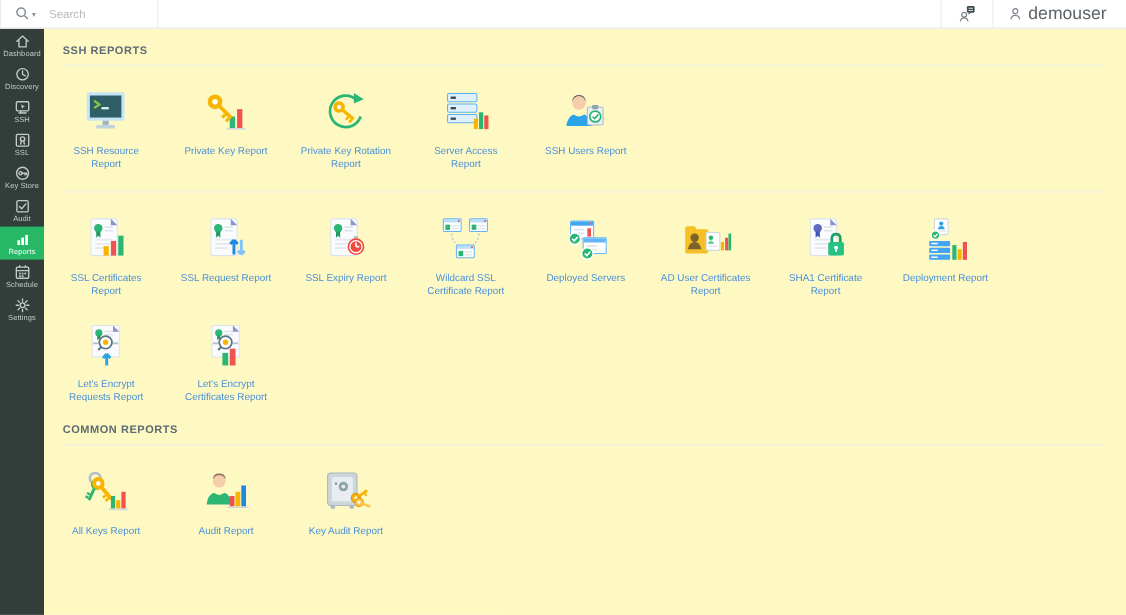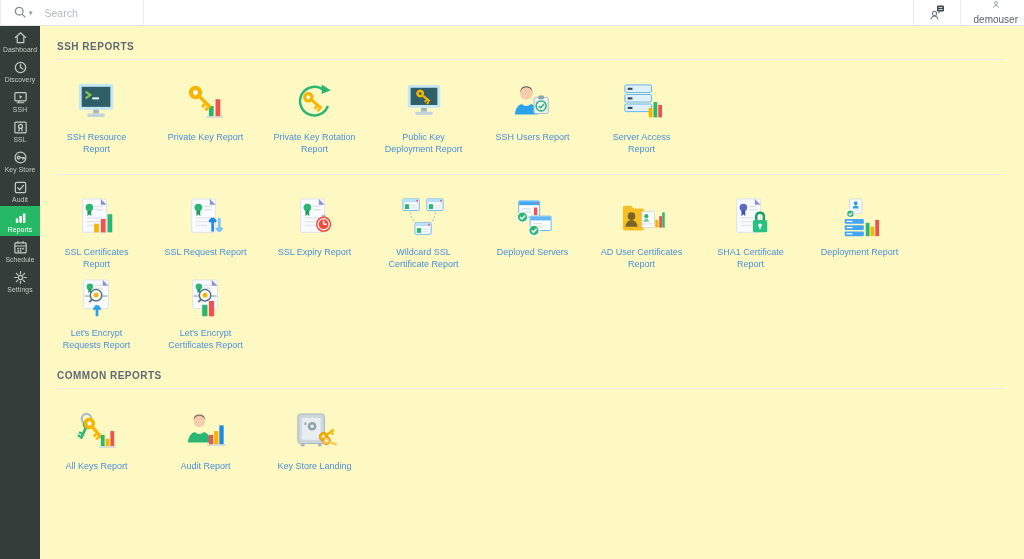--- a/index.html
+++ b/index.html
@@ -18,36 +18,36 @@
   .brand-bottom .plus { font-weight:400; }
   .vdiv { width:1px; background:#ececec; }
   .search-wrap { display:flex; align-items:center; padding-left:12px; width:142px; }
   .search-icon-btn { display:flex; align-items:center; cursor:pointer; }
   .caret { font-size:7px; color:#8a9299; margin-left:1px; }
   .search-wrap input { border:none; outline:none; font-size:10.5px; color:#444; width:88px;
                        margin-left:12px; font-family:inherit; }
   .search-wrap input::placeholder { color:#b4bac0; }
   .hdr-right { margin-left:auto; display:flex; align-items:stretch; }
   .hicon { display:flex; align-items:center; padding:0 15px; border-left:1px solid #ececec; cursor:pointer; }
-  .user-btn { display:flex; align-items:center; gap:5px; padding:0 6px 0 13px;
-              border-left:1px solid #ececec; cursor:pointer; font-size:10px; color:#5c6267;flex-direction:column; }
+  .user-btn { display:flex; align-items:center; gap:5px; padding:0 18px 0 13px;
+              border-left:1px solid #ececec; cursor:pointer; font-size:16px; color:#5c6267; }
   
   .sidebar { position:absolute; top:26px; left:0; bottom:0; width:40px; background:#333e3a; z-index:4; }
   .s-item { height:30px; display:flex; flex-direction:column; align-items:center; justify-content:center;
             gap:1px; color:#c3ccc6; cursor:pointer; }
   .s-item .s-label { font-size:6.8px; letter-spacing:.1px; }
   .s-item.active { background:#27b866; color:#fff; }
   .s-item svg { display:block; }
   
   .content { position:absolute; left:40px; top:26px; right:0; bottom:0; background:#fef9c3;
              padding-top:15px; overflow:hidden; }
   .sec { margin-bottom:19px; }
   .sec-title { padding-left:17px; font-size:10px; font-weight:700; color:#5e6974; letter-spacing:.5px; }
   .sec-rule { border:none; border-top:1px solid #ededed; margin:7px 20px 0 17px; }
-  .grid { display:grid; grid-template-columns:repeat(8,109px); row-gap:8px; margin:22px 0 0 2px; }
+  .grid { display:grid; grid-template-columns:repeat(8,109px); row-gap:24px; margin:22px 0 0 2px; }
   .report { display:flex; flex-direction:column; align-items:center; cursor:pointer; }
   .ricon { width:46px; height:43px; display:flex; align-items:flex-end; justify-content:center; }
   .rlabel { margin-top:7px; font-size:9px; line-height:11.5px; color:#4a90d9; text-align:center;
             max-width:84px; min-height:23px; }
 </style>
 </head>
 <body>
 
 <div class="hdr">
   <div class="vdiv"></div>
@@ -222,64 +222,46 @@
                 <rect x="28.5" y="16.6" width="2.5" height="3.5" fill="#f8b500"></rect>
                 <rect x="32.5" y="16.6" width="2.5" height="3.5" fill="#f8b500"></rect>
               </g>
             </svg>
           </div>
           <div class="rlabel">Private Key Rotation Report</div>
         </div>
         <div class="report">
           <div class="ricon">
             <svg width="46" height="42" viewBox="0 0 48 44">
-              <rect x="7" y="2" width="34" height="24" rx="2" fill="#c6e6f5"></rect>
-              <rect x="10" y="5" width="28" height="18" fill="#2e5f67"></rect>
-              <g transform="rotate(40 20 11)">
-                <circle cx="20" cy="11" r="4" fill="#f8b500"></circle>
-                <circle cx="20" cy="11" r="1.5" fill="#2e5f67"></circle>
-                <rect x="24" y="9.8" width="9" height="2.4" fill="#f8b500"></rect>
-                <rect x="28.5" y="12.2" width="2" height="2.6" fill="#f8b500"></rect>
-                <rect x="31.5" y="12.2" width="2" height="2.6" fill="#f8b500"></rect>
-              </g>
-              <rect x="21" y="26" width="6" height="4" fill="#9fb6c3"></rect>
-              <rect x="15" y="30" width="18" height="3.5" rx="1" fill="#c2d3dc"></rect>
-            </svg>
-          </div>
-          <div class="rlabel">Public Key Deployment Report</div>
-        </div>
-        <div class="report">
-          <div class="ricon">
-            <svg width="46" height="42" viewBox="0 0 48 44">
-              <path d="M10.5 10 Q11 3.5 17 3.5 Q23 3.5 23.5 10 Q20 7.5 17 7.5 Q14 7.5 10.5 10 Z" fill="#4d4d59"></path>
-              <circle cx="17" cy="11" r="6.5" fill="#f6cdaa"></circle>
-              <path d="M5 33 Q6 24 12 22 Q17 26 22 22 Q28 24 29 33 Z" fill="#2aa3e8"></path>
-              <rect x="25" y="15" width="15" height="17" rx="2" fill="#eceff1" stroke="#aebdc4"></rect>
-              <rect x="29.5" y="13" width="6" height="4" rx="1" fill="#8fa3ad"></rect>
-              <circle cx="32.5" cy="24" r="5.2" fill="#fff" stroke="#2bb673" stroke-width="1.6"></circle>
-              <path d="M30 24 L32 26 L35.5 22" stroke="#2bb673" stroke-width="1.6" fill="none"></path>
-            </svg>
-          </div>
-          <div class="rlabel">SSH Users Report</div>
-        </div>
-        <div class="report">
-          <div class="ricon">
-            <svg width="46" height="42" viewBox="0 0 48 44">
               <rect x="6" y="2" width="28" height="8" rx="1.5" fill="#dff0fb" stroke="#5fb3ef"></rect>
               <rect x="9" y="5" width="5" height="2.2" fill="#37474f"></rect>
               <rect x="6" y="12" width="28" height="8" rx="1.5" fill="#dff0fb" stroke="#5fb3ef"></rect>
               <rect x="9" y="15" width="5" height="2.2" fill="#37474f"></rect>
               <rect x="6" y="22" width="28" height="8" rx="1.5" fill="#dff0fb" stroke="#5fb3ef"></rect>
               <rect x="9" y="25" width="5" height="2.2" fill="#37474f"></rect>
               <rect x="31" y="26" width="4" height="10" fill="#f8b500"></rect>
               <rect x="36" y="20" width="4" height="16" fill="#2bb673"></rect>
               <rect x="41" y="23" width="4" height="13" fill="#ef5350"></rect>
             </svg>
           </div>
           <div class="rlabel">Server Access Report</div>
+        </div>
+        <div class="report">
+          <div class="ricon">
+            <svg width="46" height="42" viewBox="0 0 48 44">
+              <path d="M10.5 10 Q11 3.5 17 3.5 Q23 3.5 23.5 10 Q20 7.5 17 7.5 Q14 7.5 10.5 10 Z" fill="#4d4d59"></path>
+              <circle cx="17" cy="11" r="6.5" fill="#f6cdaa"></circle>
+              <path d="M5 33 Q6 24 12 22 Q17 26 22 22 Q28 24 29 33 Z" fill="#2aa3e8"></path>
+              <rect x="25" y="15" width="15" height="17" rx="2" fill="#eceff1" stroke="#aebdc4"></rect>
+              <rect x="29.5" y="13" width="6" height="4" rx="1" fill="#8fa3ad"></rect>
+              <circle cx="32.5" cy="24" r="5.2" fill="#fff" stroke="#2bb673" stroke-width="1.6"></circle>
+              <path d="M30 24 L32 26 L35.5 22" stroke="#2bb673" stroke-width="1.6" fill="none"></path>
+            </svg>
+          </div>
+          <div class="rlabel">SSH Users Report</div>
         </div>
       </div>
     </section>
     <section class="sec">
       <hr class="sec-rule">
       <div class="grid">
         <div class="report">
           <div class="ricon">
             <svg width="46" height="42" viewBox="0 0 48 44">
               <rect x="9" y="1" width="25" height="35" rx="1.5" fill="#fafbfd" stroke="#dde3ea"></rect>
@@ -542,17 +524,17 @@
                 <rect x="37" y="24.8" width="9" height="2.6" fill="#f8b500"></rect>
                 <rect x="41.5" y="27.4" width="2" height="2.6" fill="#f8b500"></rect>
               </g>
               <g transform="rotate(20 36 30)">
                 <circle cx="36" cy="30" r="4" fill="#ffc84d" stroke="#e09112"></circle>
                 <circle cx="36" cy="30" r="1.4" fill="#fff"></circle>
                 <rect x="39.5" y="29" width="8" height="2.4" fill="#ffc84d"></rect>
               </g>
             </svg>
           </div>
-          <div class="rlabel">Key Store Landing</div>
+          <div class="rlabel">Key Audit Report</div>
         </div>
       </div>
     </section>
   </main>
 
 </body></html>

